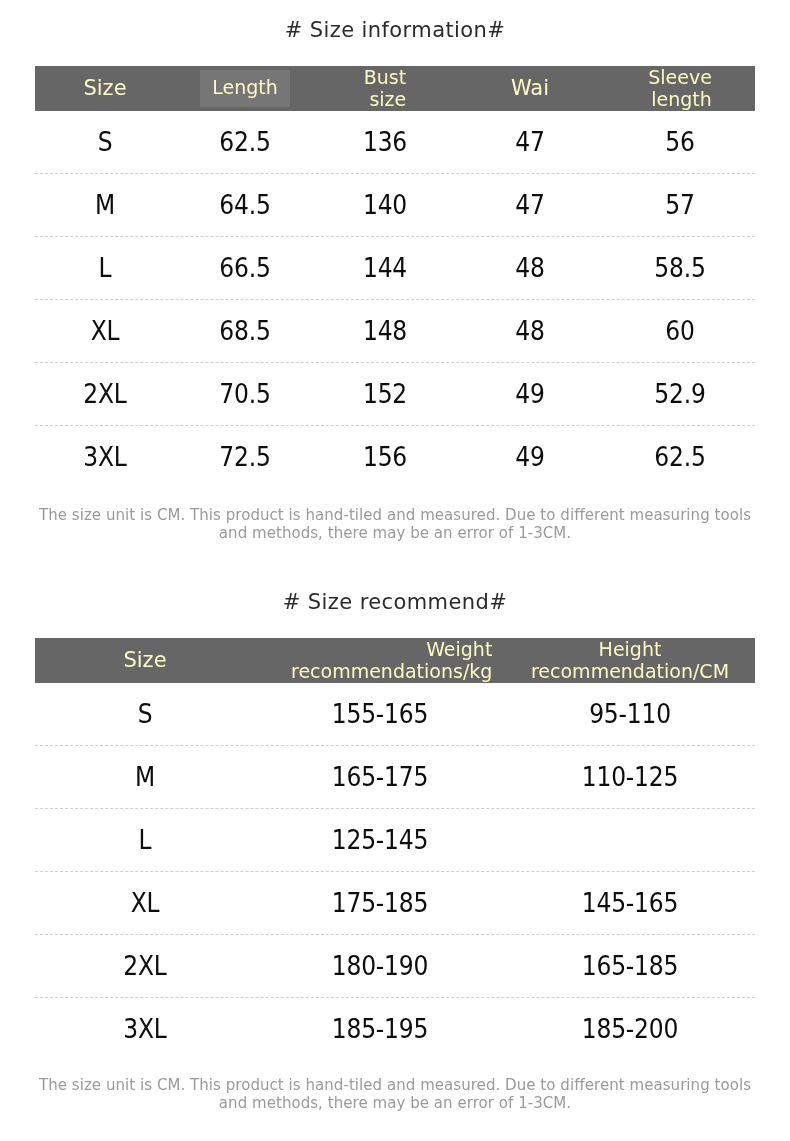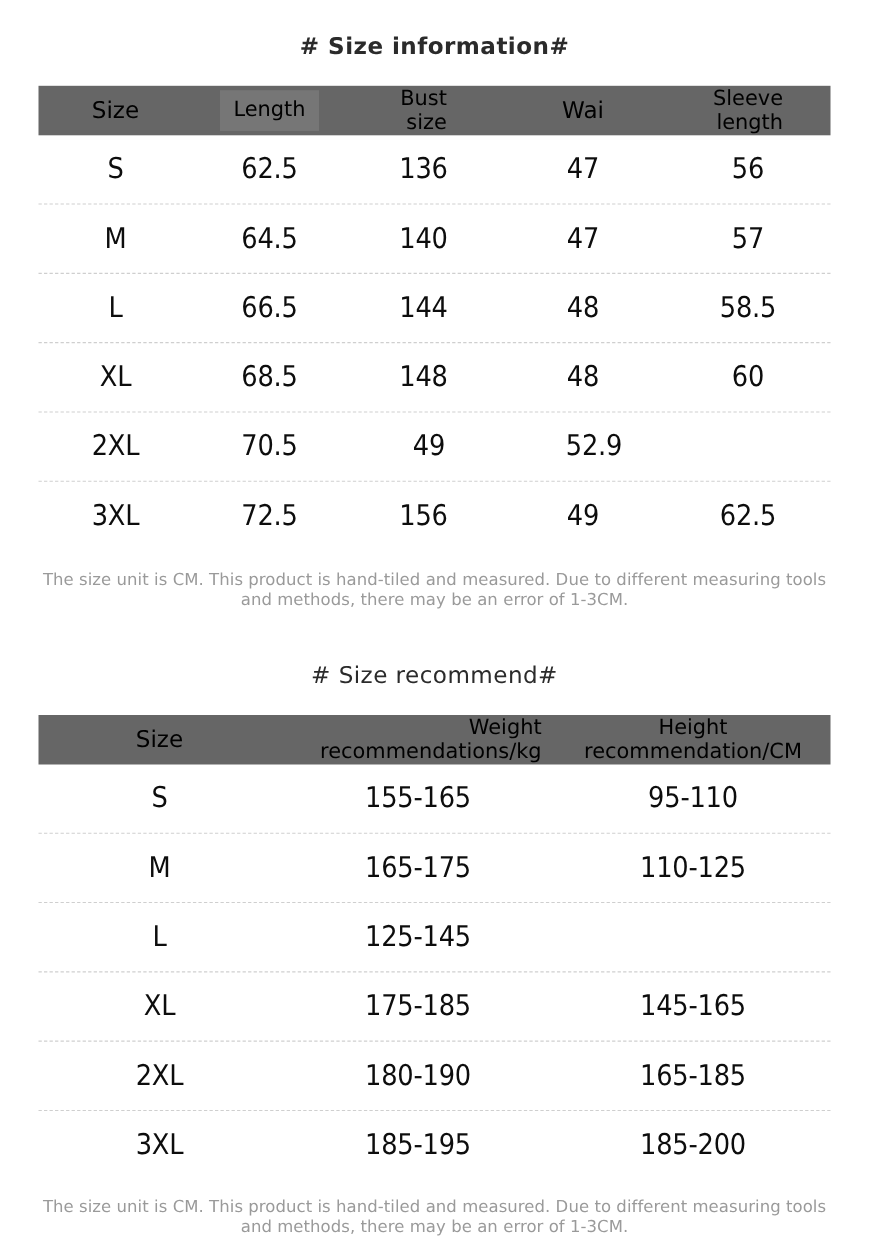--- a/index.html
+++ b/index.html
@@ -25,36 +25,36 @@
 
   
   .section-title {
     text-align: center;
     font-size: 21px;
     font-weight: 400;
     color: #2b2b2b;
     letter-spacing: 0.4px;
     font-family: "DejaVu Sans", sans-serif;
   }
-  #title-information { padding-top: 30px; font-weight: bold; }
+  #title-information { padding-top: 18px; }
   #title-recommend  { padding-top: 48px; }
 
   
   .table-block {
     width: 720px;
     margin: 0 auto;
     margin-top: 24px;
   }
 
   .thead {
     display: flex;
     align-items: stretch;
     background: #666666;
     height: 45px;
-    color: #000000;
+    color: #fef9c3;
   }
   .th {
     display: flex;
     align-items: center;
     justify-content: center;
     box-sizing: border-box;
     line-height: 1.12;
     text-align: center;
     font-family: "DejaVu Sans", sans-serif;
   }
@@ -177,20 +177,21 @@
         <div class="td c0">XL</div>
         <div class="td c1">68.5</div>
         <div class="td c2">148</div>
         <div class="td c3">48</div>
         <div class="td c4">60</div>
       </div>
 
       <div class="tr">
         <div class="td c0">2XL</div>
         <div class="td c1">70.5</div>
+        <div class="td c2">152</div>
         <div class="td c3">49</div>
         <div class="td c4">52.9</div>
       </div>
 
       <div class="tr">
         <div class="td c0">3XL</div>
         <div class="td c1">72.5</div>
         <div class="td c2">156</div>
         <div class="td c3">49</div>
         <div class="td c4">62.5</div>

